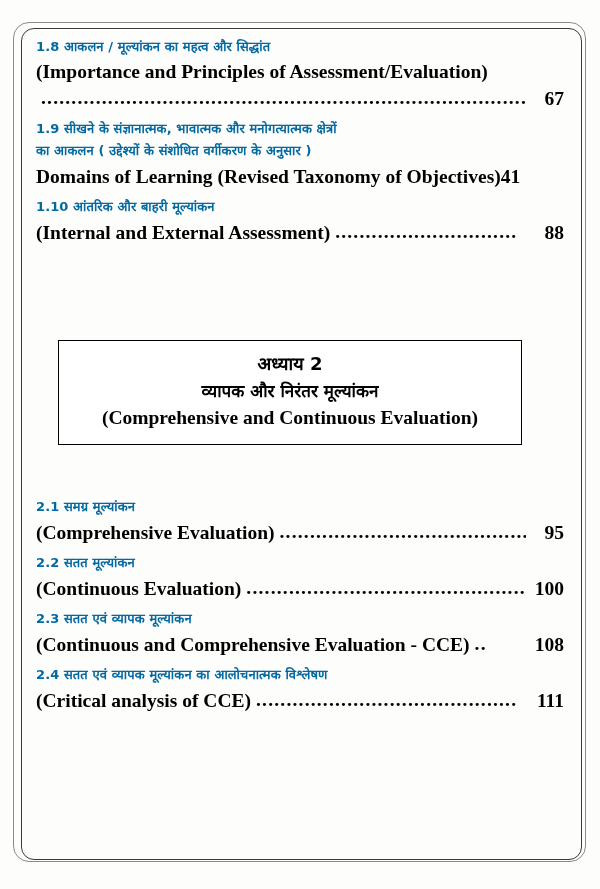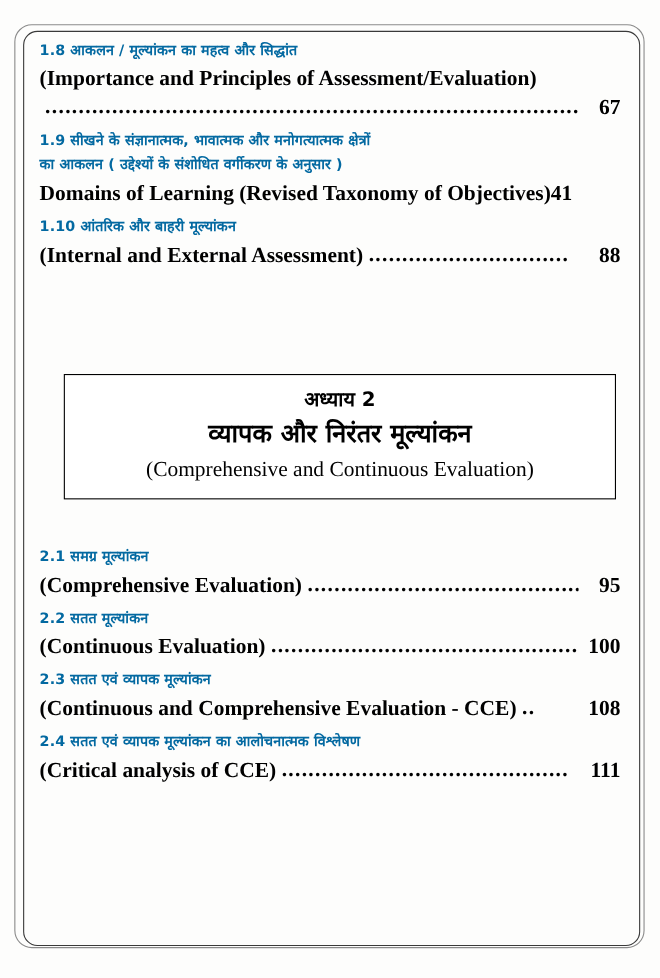--- a/index.html
+++ b/index.html
@@ -127,42 +127,42 @@
   
   .tight-page {
     font-weight: bold;
   }
 
   
   .chapter-box {
     position: absolute;
     left: 58px;
     top: 340px;
-    width: 502px;
+    width: 464px;
     border: 1.6px solid #000000;
     background: #ffffff;
     padding: 9px 10px 11px 10px;
     box-sizing: border-box;
     text-align: center;
   }
   .chapter-box .ch-hi {
     font-family: "DejaVu Sans", "Liberation Sans", sans-serif;
-    font-size: 23px;
+    font-size: 17px;
     font-weight: 700;
     color: #000;
     line-height: 1.55;
     white-space: nowrap;
   }
   .chapter-box .ch-hi.big {
     font-size: 18px;
   }
   .chapter-box .ch-en {
     font-family: "Liberation Serif", "DejaVu Serif", serif;
     font-size: 19.5px;
-    font-weight: normal;
+    font-weight: bold;
     color: #000;
     line-height: 1.45;
     white-space: nowrap;
   }
 
   .sec-block { margin-bottom: 0px; }
 </style>
 </head>
 <body style="background: rgb(253, 253, 252);">
 

